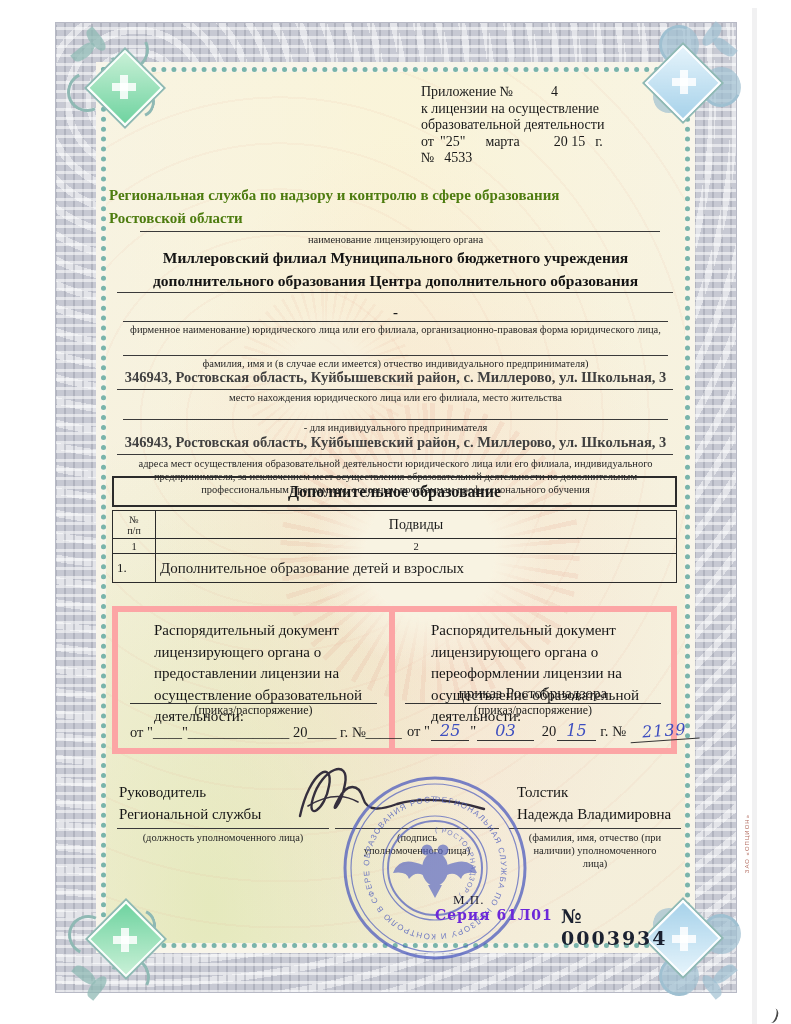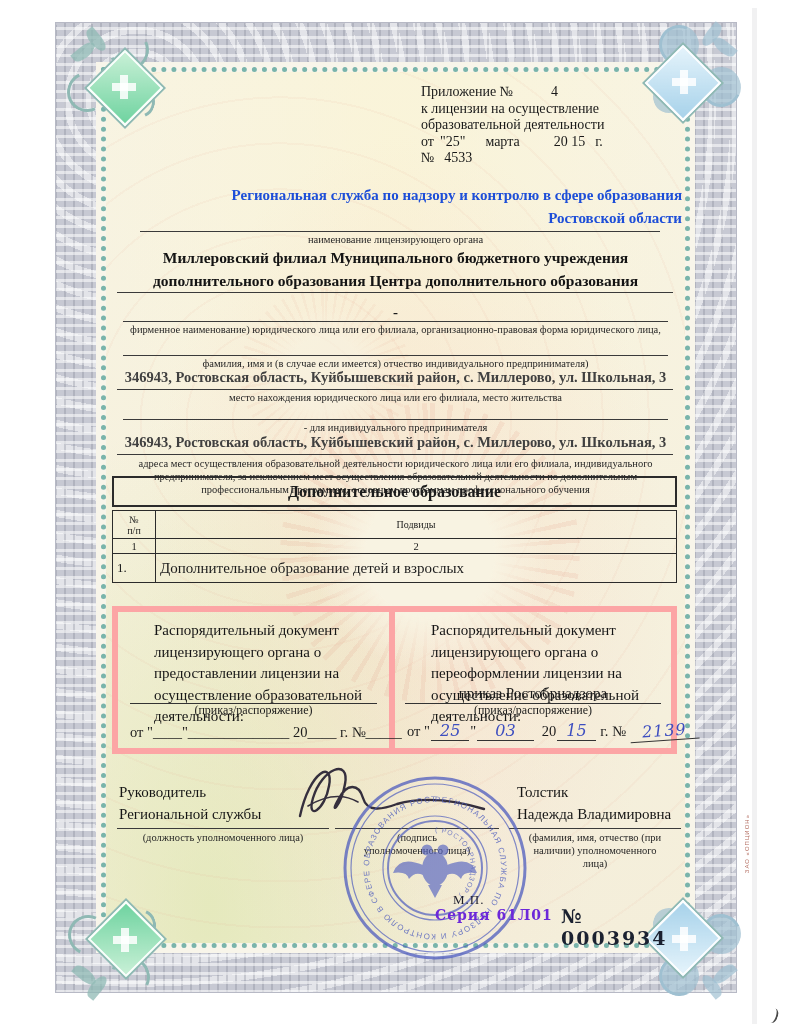--- a/index.html
+++ b/index.html
@@ -57,36 +57,36 @@
   .rule{position:absolute;height:0;border-top:1px solid #3a3a3a;}
   .caption{position:absolute;font-size:10.5px;color:#262626;text-align:center;line-height:13px;}
 
   .hdr{position:absolute;left:312px;top:8px;width:258px;font-size:14px;line-height:16.5px;color:#191919;}
   .hdr .gap1{display:inline-block;width:38px;}
   .hdr .g6{display:inline-block;width:6px;}
   .hdr .g20{display:inline-block;width:20px;}
   .hdr .g34{display:inline-block;width:34px;}
   .hdr .g10{display:inline-block;width:10px;}
 
-  .authority{position:absolute;left:0;top:108px;width:573px;text-align:right;font-weight:bold;
-    font-size:15px;line-height:23px;color:#1d4ed8;}
+  .authority{position:absolute;left:0;top:108px;width:573px;text-align:left;font-weight:bold;
+    font-size:15px;line-height:23px;color:#4d7c0f;}
   .orgname{position:absolute;left:0;top:170px;width:573px;text-align:center;font-weight:bold;
     font-size:15.5px;line-height:23px;color:#141414;}
   .dashv{position:absolute;left:0;top:228px;width:573px;text-align:center;font-weight:bold;font-size:15px;}
   .addr{position:absolute;left:0;width:573px;text-align:center;font-weight:bold;font-size:14.5px;color:#404040;}
 
   .section-box{position:absolute;left:3px;top:400px;width:565px;height:31px;border:2px solid #2b2b2b;
     box-sizing:border-box;text-align:center;font-weight:bold;font-size:16px;line-height:28px;}
 
   table.subtable{position:absolute;left:3px;top:434px;width:565px;border-collapse:collapse;
     table-layout:fixed;}
   table.subtable td{border:1.5px solid #2b2b2b;padding:0 4px;vertical-align:middle;}
   table.subtable .c1{width:34px;}
   table.subtable tr.thead td{text-align:center;font-size:10px;line-height:11px;height:27px;}
-  table.subtable tr.thead .c2h{font-size:10px;}
+  table.subtable tr.thead .c2h{font-size:14px;}
   table.subtable tr.tnum td{text-align:center;font-size:10.5px;height:14px;line-height:13px;}
   table.subtable tr.tdata td{font-size:15px;height:28px;}
   table.subtable tr.tdata .num{text-align:left;font-size:13px;}
 
   .boxes{position:absolute;left:3px;top:530px;width:565px;height:162px;display:flex;}
   .obox{position:relative;border:6px solid #fca5a5;box-sizing:border-box;height:148px;padding-left:24px;}
   .obox.left{width:284px;}
   .obox.right{width:283px;border-left:none;}
   .obox .btxt{padding:8px 12px 0 12px;font-size:15px;line-height:21.5px;color:#161616;}
   .obox .blank-rule{position:absolute;left:12px;right:12px;bottom:44px;border-bottom:1px solid #333;}

